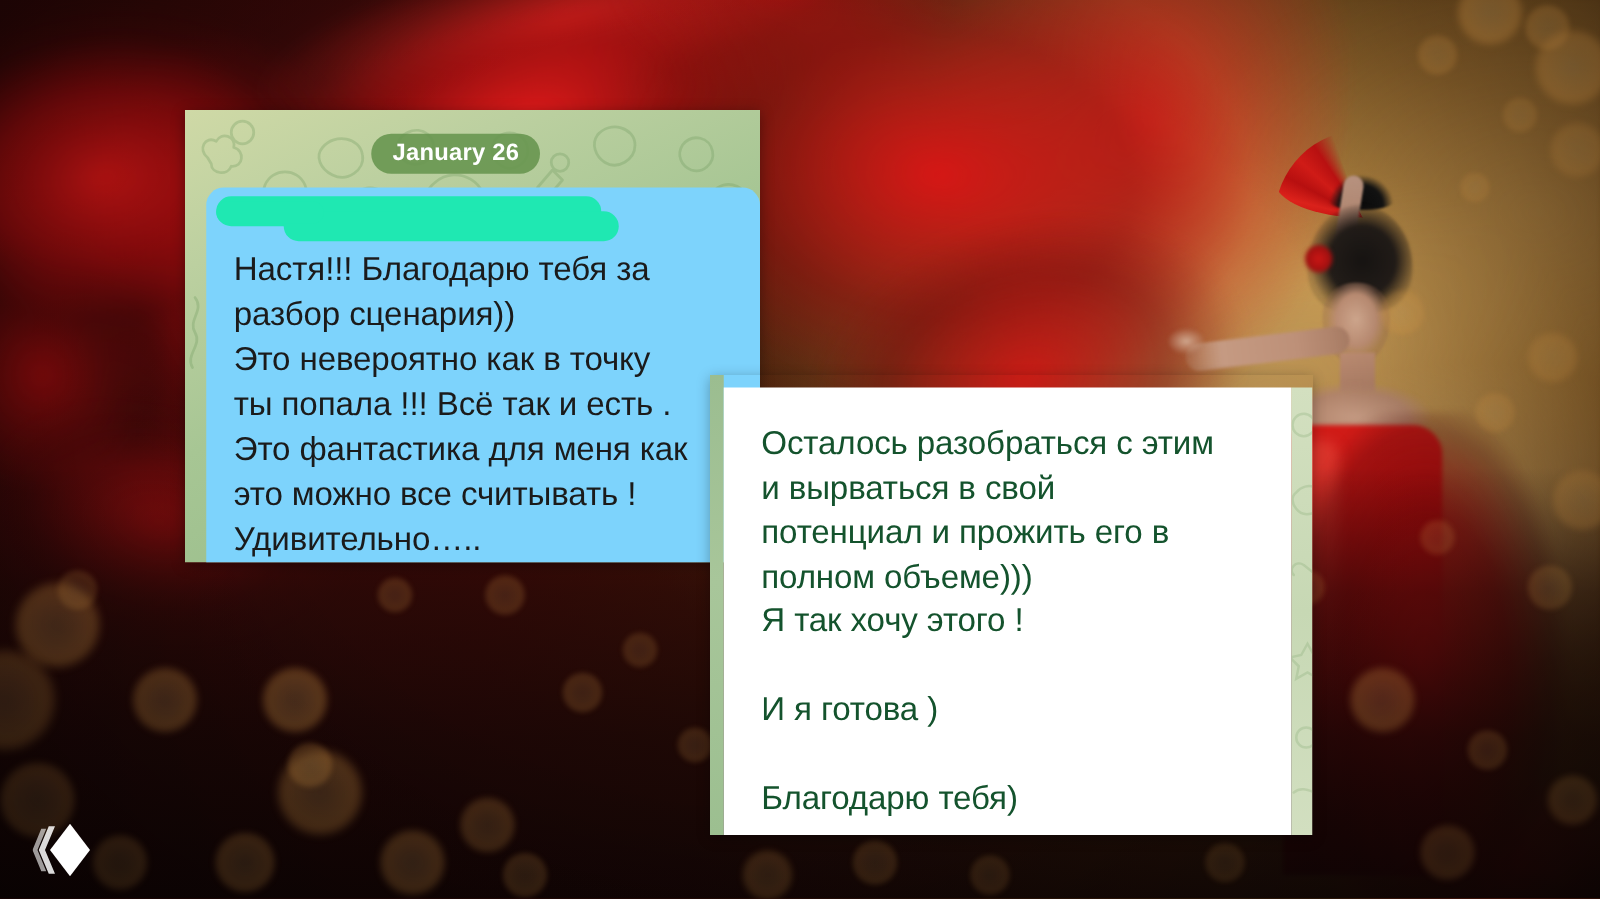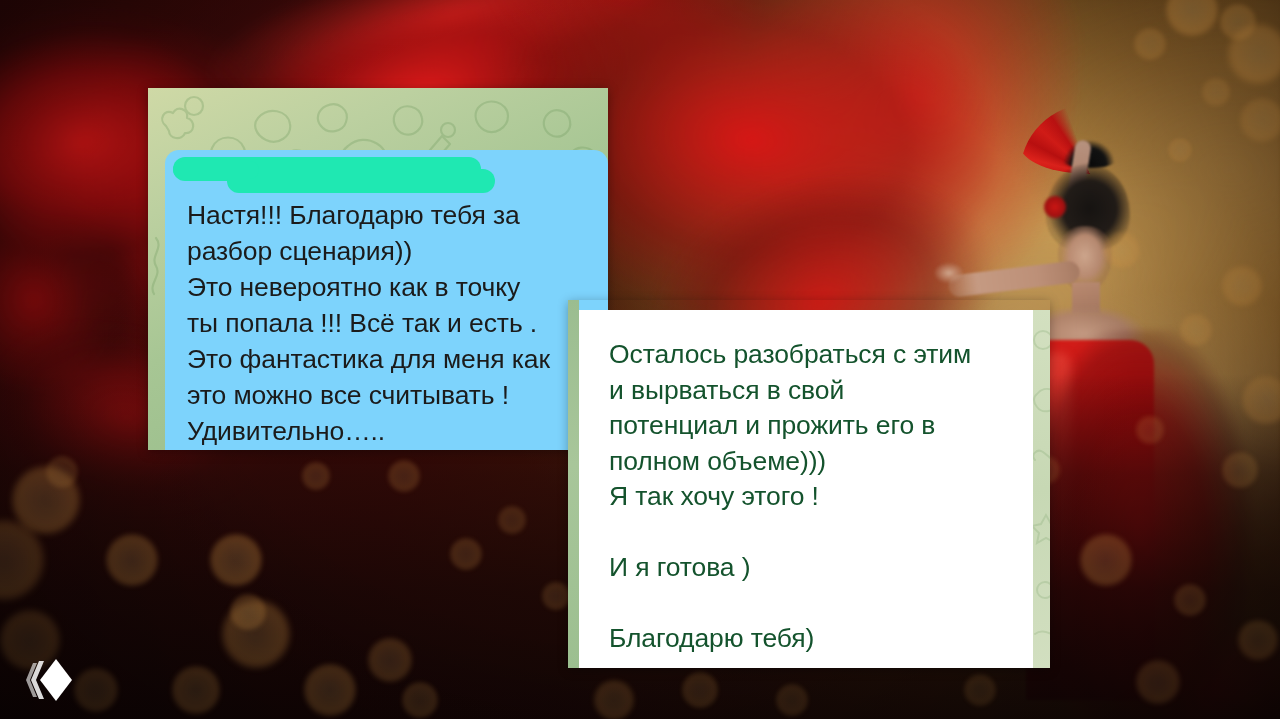--- a/index.html
+++ b/index.html
@@ -463,20 +463,21 @@
         <path d="M430 110c-8 10 6 18 0 28s8 18 2 28"></path>
         <path d="M8 150c8 10-6 18 0 28s-8 18-2 28"></path>
         <path d="M150 300c10-8 20 6 30 0s20 8 28 2"></path>
         <circle cx="410" cy="300" r="10"></circle>
         <circle cx="70" cy="340" r="8"></circle>
         <path d="M246 286c10-12 30-6 30 8 0 12-14 20-24 14-8-5-11-15-6-22z"></path>
         <path d="M330 330c8-10 22-6 24 5 2 10-8 18-17 15-8-3-12-12-7-20z"></path>
       </svg>
     </div>
 
+    <div class="date-badge">January 26</div>
 
     <div class="bubble1">
       <div class="redaction"></div>
       <div class="bubble1-text">Настя!!! Благодарю тебя за
 разбор сценария))
 Это невероятно как в точку
 ты попала !!! Всё так и есть .
 Это фантастика для меня как
 это можно все считывать !
 Удивительно…..</div>

